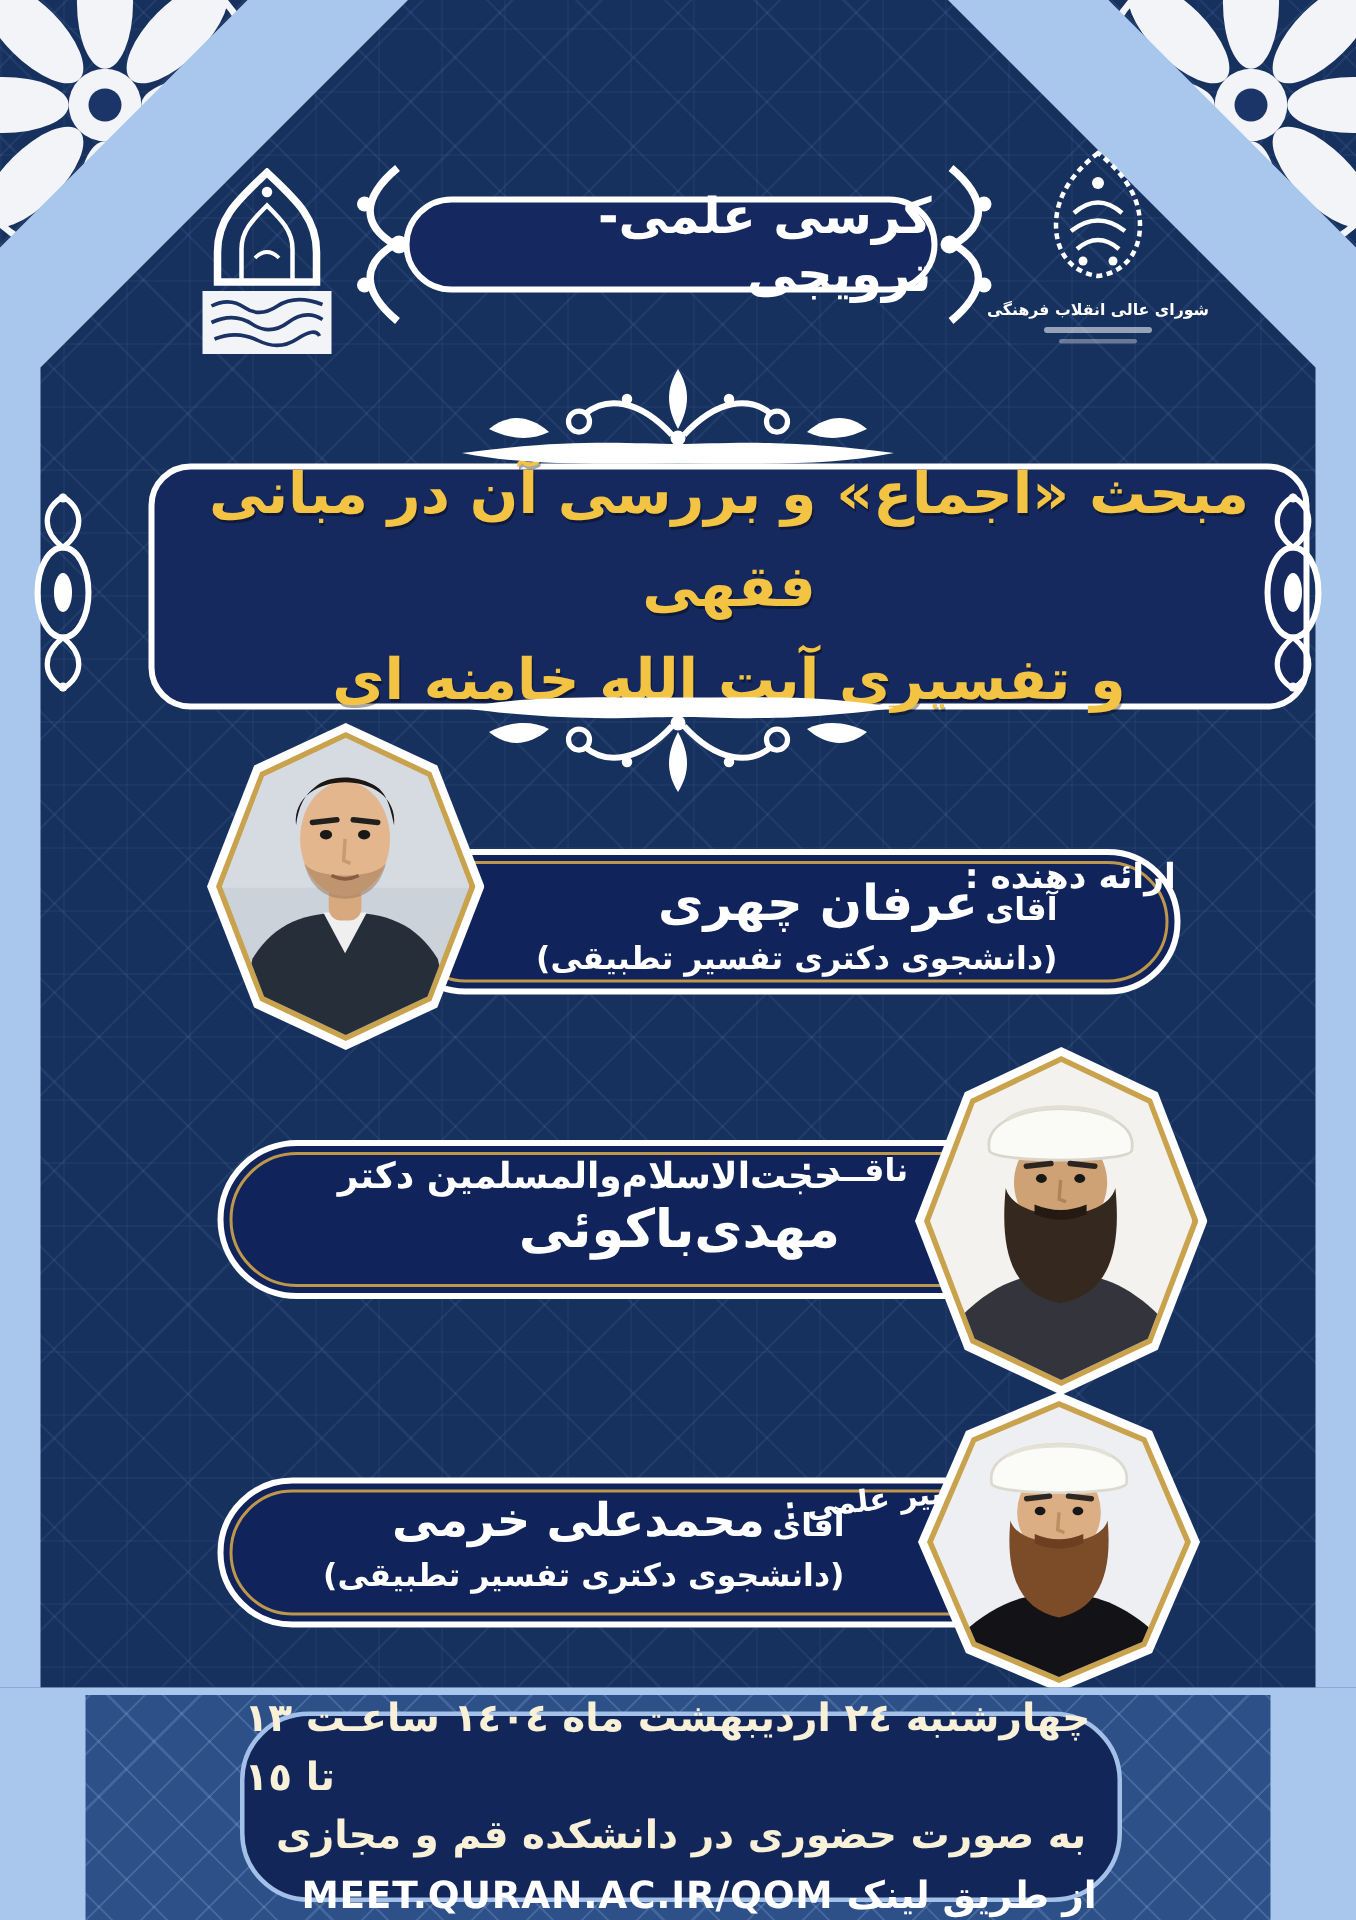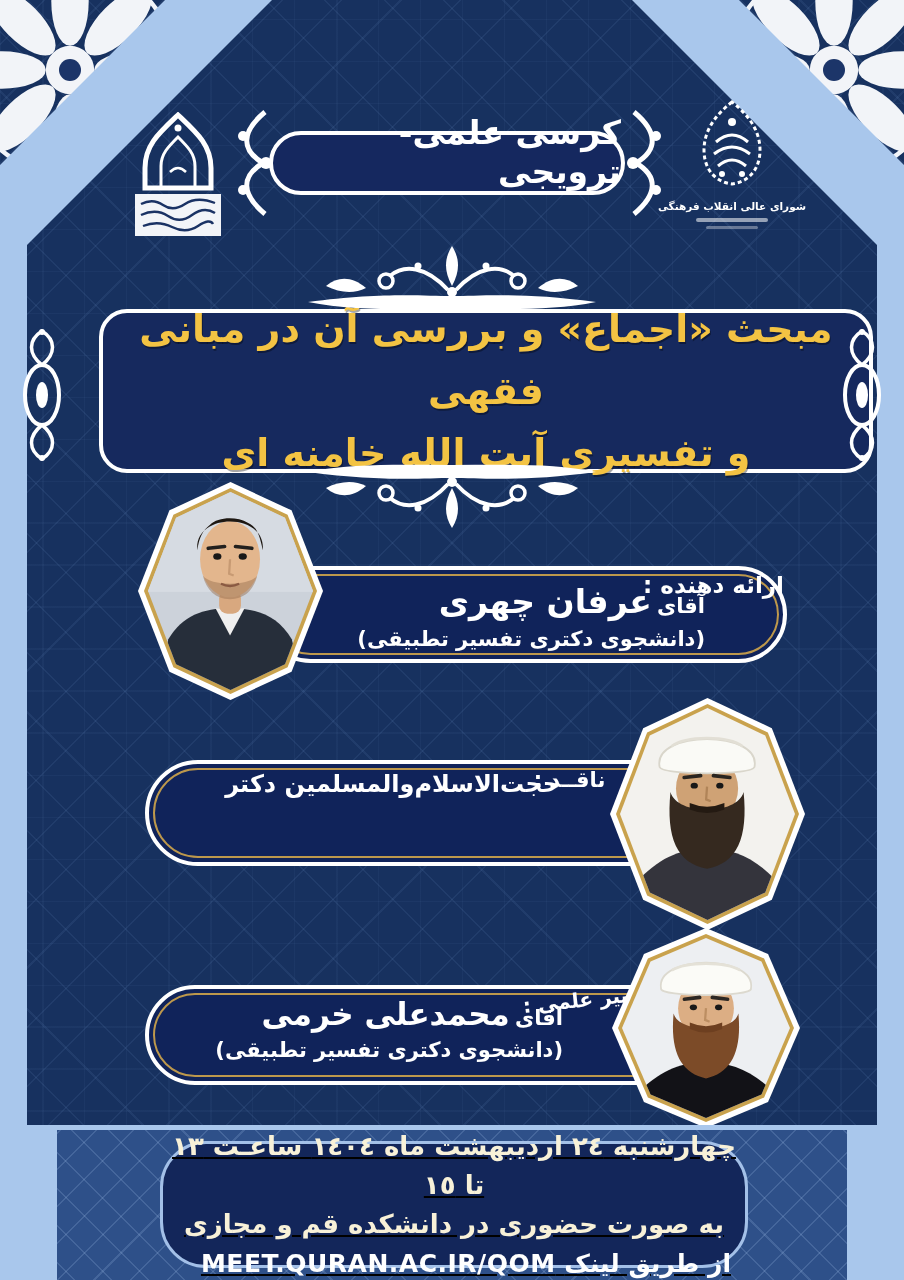--- a/index.html
+++ b/index.html
@@ -16,21 +16,21 @@
   .corner{position:absolute;width:255px;height:255px;overflow:hidden;z-index:1;}
   .corner-tl{left:0;top:0;clip-path:polygon(0 0,100% 0,0 100%);}
   .corner-tr{right:0;top:0;clip-path:polygon(0 0,100% 0,100% 100%);}
   .frame-svg{position:absolute;left:0;top:0;z-index:2;pointer-events:none;}
   .org-header{position:absolute;left:0;right:0;top:14px;text-align:center;z-index:3;color:#fff;direction:rtl;}
   .org-header .l1{font-size:26px;font-weight:bold;line-height:38px;}
   .org-header .l2{font-size:28px;font-weight:bold;line-height:38px;}
   .badge-pill{
     position:absolute;left:269px;top:131px;width:356px;height:64px;z-index:3;
     background:#15285f;border:4px solid #fff;border-radius:36px;
-    display:flex;align-items:flex-end;justify-content:center;
+    display:flex;align-items:center;justify-content:center;
     color:#fff;font-size:33px;font-weight:bold;direction:rtl;
   }
   .emblem{position:absolute;z-index:3;}
   .panel{
     position:absolute;left:99px;top:309px;width:774px;height:164px;z-index:3;
     background:#16295e;border:4px solid #fff;border-radius:28px;
     display:flex;flex-direction:column;align-items:center;justify-content:center;
     direction:rtl;text-align:center;
   }
   .panel .t{color:#f3c343;font-weight:bold;font-size:38px;line-height:62px;text-shadow:1px 2px 0 rgba(0,0,0,.35);}
@@ -56,21 +56,21 @@
     background-color:#2e5089;border-top:5px solid #a9c7ec;
     background-image:
       repeating-linear-gradient(45deg, rgba(170,200,240,.18) 0 1.5px, transparent 1.5px 26px),
       repeating-linear-gradient(-45deg, rgba(170,200,240,.18) 0 1.5px, transparent 1.5px 26px);
   }
   .footer-margin{position:absolute;top:0;bottom:0;width:57px;background:#a9c7ec;}
   .cartouche{
     position:absolute;left:160px;top:11px;width:588px;height:127px;
     background:#13265a;border:3px solid #a3c0e8;border-radius:46px;
     display:flex;flex-direction:column;align-items:center;justify-content:center;
-    direction:rtl;text-align:center;text-decoration:underline;
+    direction:rtl;text-align:left;
   }
   .sched{font-size:26px;font-weight:bold;line-height:39px;color:#f8f1d8;}
   .sched-link-line{font-size:25px;font-weight:bold;line-height:39px;color:#ffffff;}
   .latin{direction:ltr;unicode-bidi:embed;letter-spacing:.5px;margin-left:24px;}
 </style>
 </head>
 <body>
 
 <div class="stage">
 
@@ -338,20 +338,21 @@
           <path d="M82 101 Q92 106 102 101" fill="none" stroke="#8a5a42" stroke-width="2.5"></path>
         </svg>
       </div>
     </div>
   </div>
 
   <div class="pill" style="left:145px;top:760px;width:545px;height:106px;"></div>
   <div class="role" style="left:512px;top:768px;width:115px;font-size:21px;">ناقــد :</div>
   <div class="speaker-text" style="left:150px;top:770px;width:410px;">
     <div style="font-size:24px;font-weight:bold;">حجت‌الاسلام‌والمسلمین دکتر</div>
+    <div style="font-size:35px;font-weight:bold;margin-top:2px;">مهدی‌باکوئی</div>
   </div>
   <div class="photo-frame octo" style="left:610px;top:698px;width:195px;height:232px;">
     <div class="photo-gold octo">
       <div class="photo-img octo" style="inset:4px;">
         <svg viewBox="0 0 195 232" preserveAspectRatio="xMidYMid slice">
           <rect width="195" height="232" fill="#f3f2ee"></rect>
           <path d="M8 232 L24 186 C48 162 70 154 97 154 C124 154 146 162 170 186 L187 232Z" fill="#34343c"></path>
           <rect x="78" y="148" width="38" height="18" rx="6" fill="#f7f6f2"></rect>
           <ellipse cx="97" cy="88" rx="34" ry="37" fill="#cfa275"></ellipse>
           <path d="M57 92 C52 142 64 170 97 176 C130 170 142 142 137 92 C130 118 64 118 57 92Z" fill="#35291f"></path>

